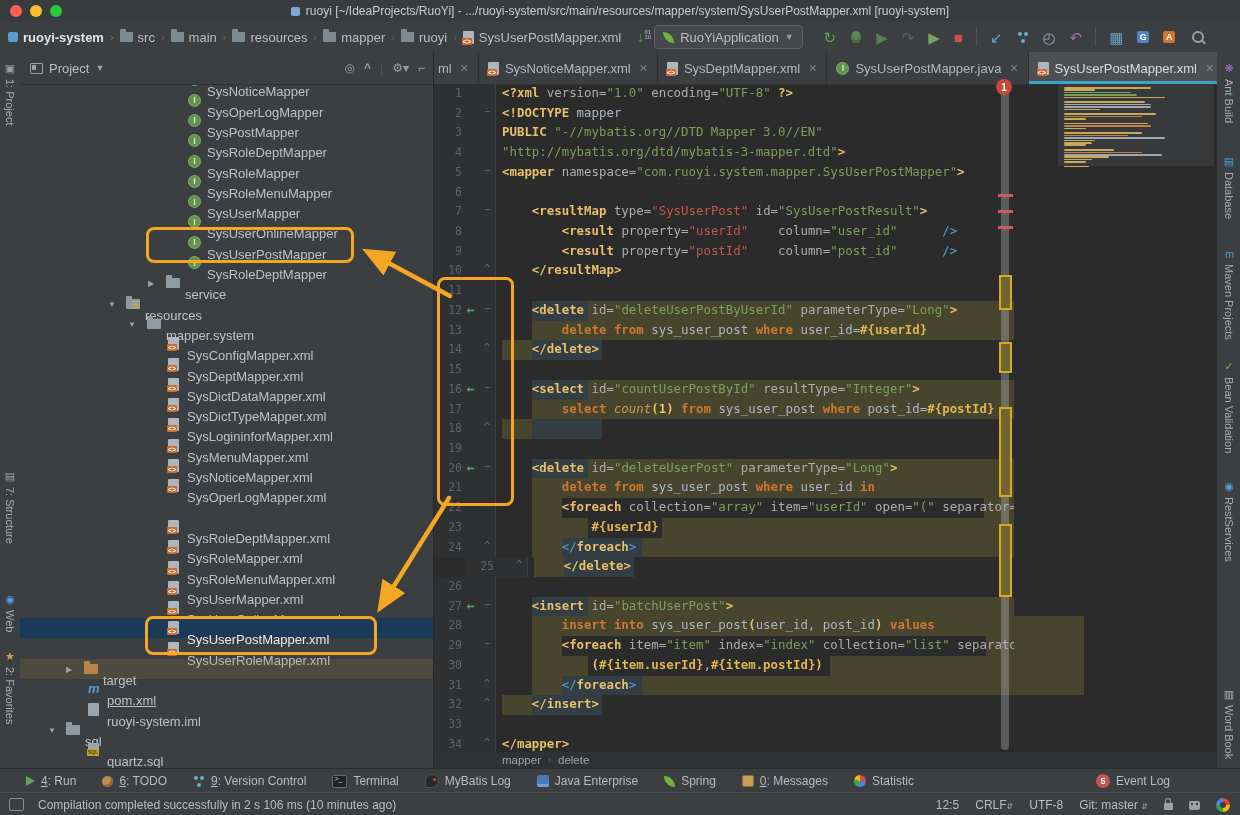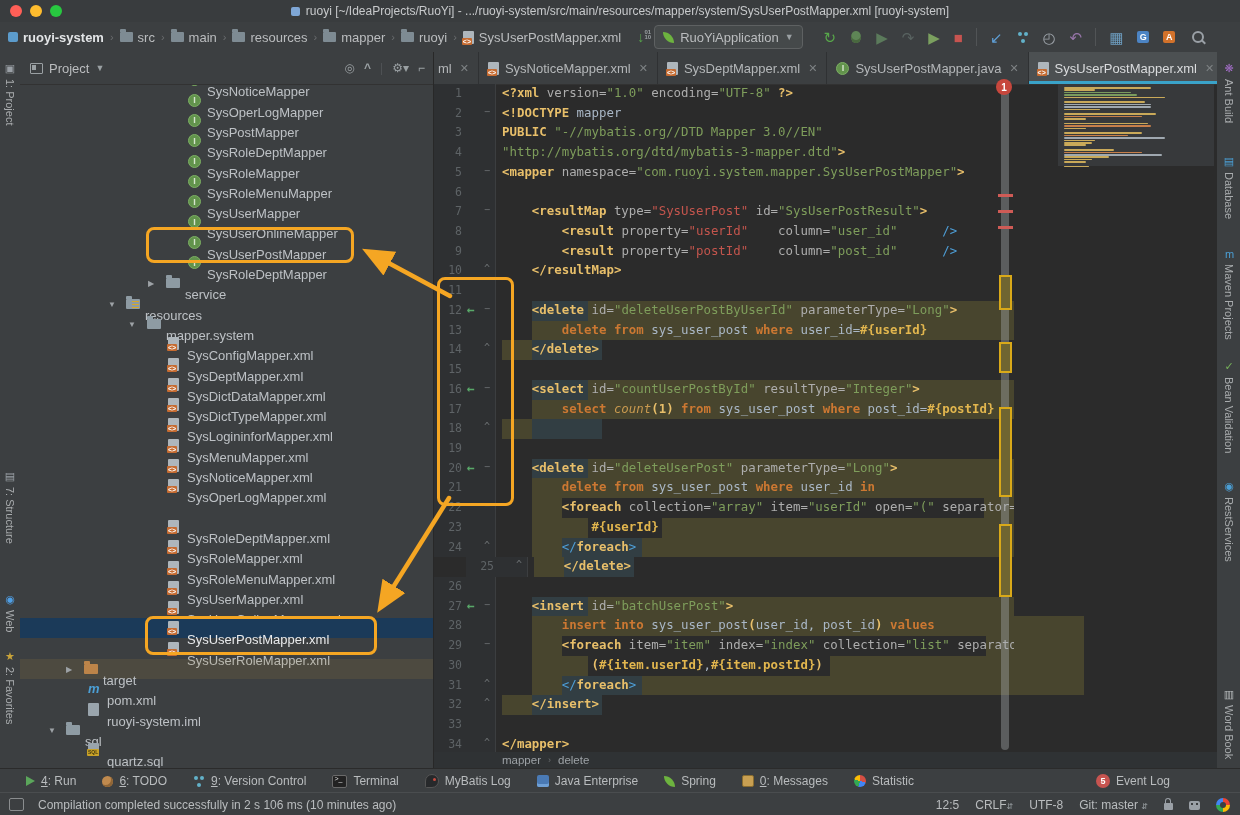--- a/index.html
+++ b/index.html
@@ -468,21 +468,21 @@
           <span class="tarrow" style="left: 46px;">▶</span>
           <span class="ticon" style="left: 64px;">
             <span class="tico-folder tgt"></span>
           </span>
           <span class="tlabel" style="left: 83px;">target</span>
         </div>
         <div class="trow" style="top: 627.3px;">
           <span class="ticon" style="left: 68px;">
             <span class="tico-maven">m</span>
           </span>
-          <span class="tlabel" style="left: 87px;">pom.xml</span>
+          <span class="tlabel" style="left: 87px; text-decoration: underline;">pom.xml</span>
         </div>
         <div class="trow" style="top: 647.6px;">
           <span class="ticon" style="left: 68px;">
             <span class="tico-iml"></span>
           </span>
           <span class="tlabel" style="left: 87px;">ruoyi-system.iml</span>
         </div>
         <div class="trow" style="top: 667.9px;">
           <span class="tarrow" style="left: 28px;">▼</span>
           <span class="ticon" style="left: 46px;">

